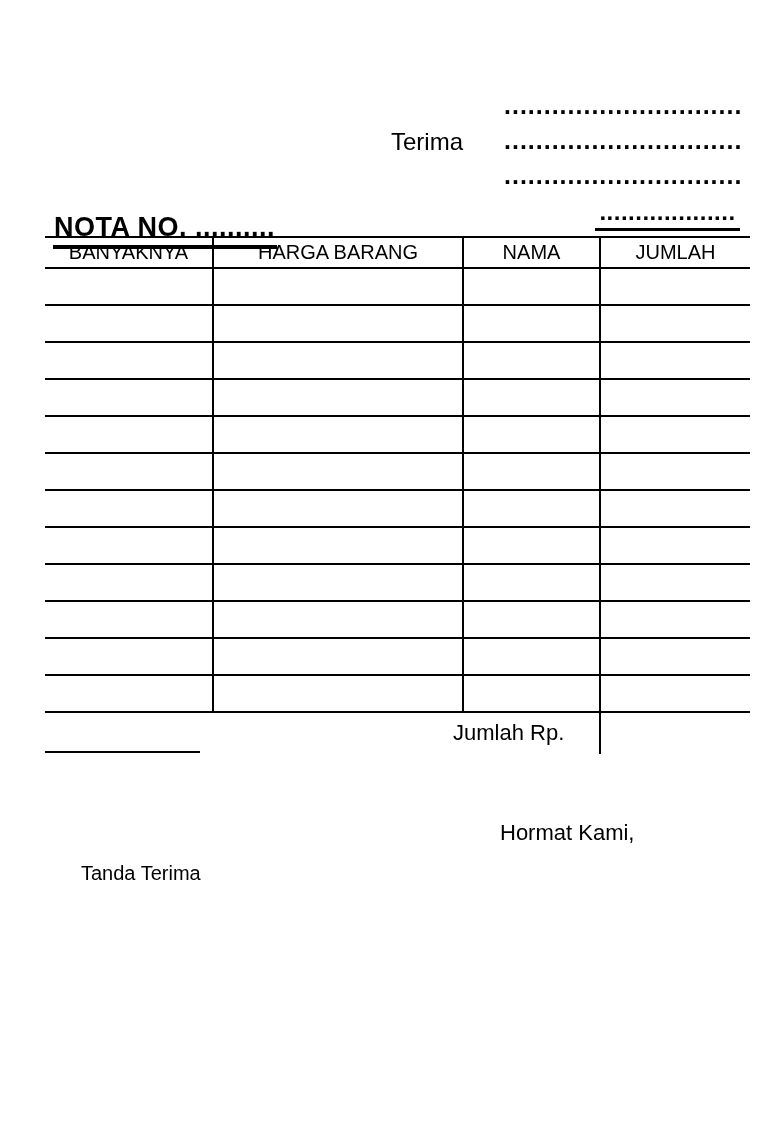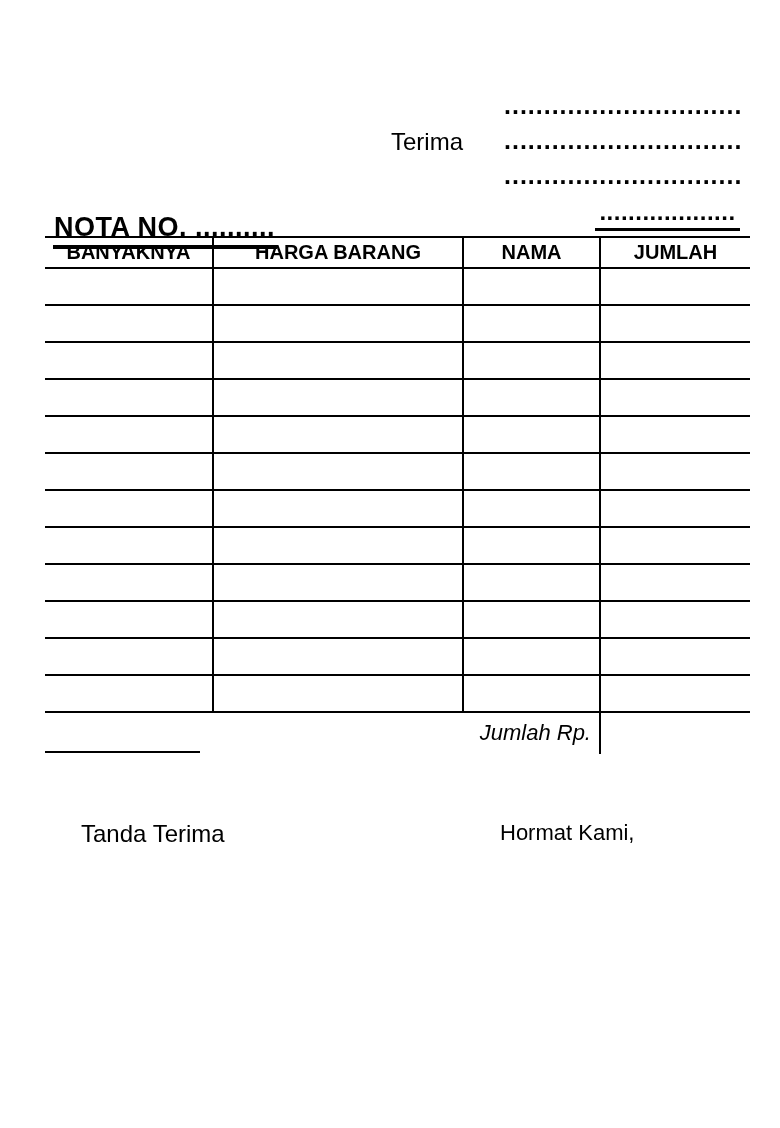--- a/index.html
+++ b/index.html
@@ -47,51 +47,51 @@
     position:absolute;left:45px;top:236px;width:705px;
     border-collapse:collapse;table-layout:fixed;
     border-top:2px solid #000;
   }
   table.items col.c1{width:168px;}
   table.items col.c2{width:250px;}
   table.items col.c3{width:137px;}
   table.items col.c4{width:150px;}
   table.items th{
     height:29px;
-    font-size:20px;font-weight:bold;
+    font-size:20px;font-weight:normal;
     text-align:center;vertical-align:middle;
     border-bottom:2px solid #000;
     border-right:2px solid #000;
     padding:0;
   }
   table.items th:last-child{border-right:none;text-align:center;}
   table.items td{
     height:35px;
     border-bottom:2px solid #000;
     border-right:2px solid #000;
     padding:0;
   }
   table.items td:last-child{border-right:none;}
   
   .jumlah-label{
     position:absolute;left:453px;top:721px;width:138px;
-    font-size:22px;text-align:right;line-height:1.1;font-style:italic;
+    font-size:22px;line-height:1.1;
   }
   .jumlah-divider{
     position:absolute;left:599px;top:713px;width:2px;height:41px;
     background:#000;
   }
   .signature-line{
     position:absolute;left:45px;top:751px;width:155px;height:2px;
     background:#000;
   }
   
   .tanda-terima{
-    position:absolute;left:81px;top:821px;
-    font-size:24px;line-height:1.1;
+    position:absolute;left:81px;top:862px;
+    font-size:20px;line-height:1.1;
   }
   .hormat-kami{
     position:absolute;left:500px;top:821px;
     font-size:22px;line-height:1.1;
   }
 </style>
 </head>
 <body>
 
 <div class="page">

